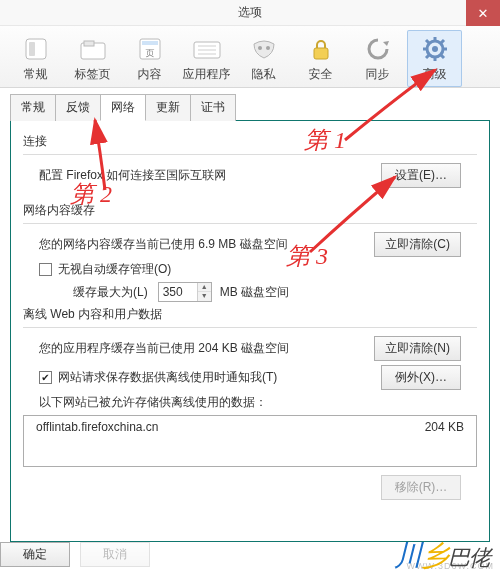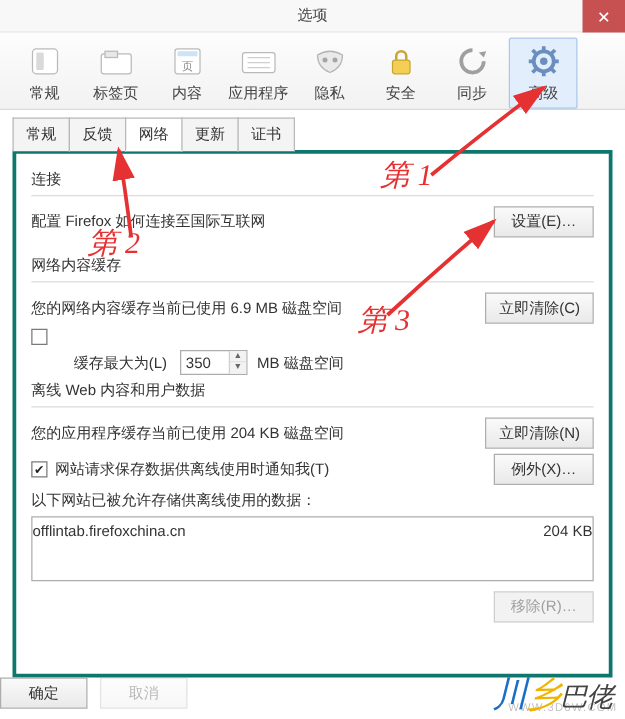--- a/index.html
+++ b/index.html
@@ -8,34 +8,34 @@
   .titlebar-text { font-size: 12px; color: #444; }
   .close-btn { position: absolute; right: 0; top: 0; width: 34px; height: 26px; background: #c75050; color: #fff; display: flex; align-items: center; justify-content: center; font-size: 13px; }
   .toolbar { height: 62px; background: linear-gradient(#fdfdfd,#f2f2f2); border-bottom: 1px solid #d8d8d8; display: flex; padding: 4px 8px 0 8px; gap: 2px; }
   .tool-item { width: 55px; display: flex; flex-direction: column; align-items: center; justify-content: center; font-size: 12px; color: #444; border: 1px solid transparent; border-radius: 2px; }
   .tool-item.selected { background: #e2eefb; border: 1px solid rgba(112,163,220,.5); }
   .tool-icon { height: 30px; display: flex; align-items: center; justify-content: center; }
   .tool-label { margin-top: 2px; }
   .tabstrip { display: flex; margin: 6px 0 0 10px; position: relative; z-index: 2; }
   .tab { font-size: 12px; padding: 4px 10px 4px 10px; border: 1px solid #b9b9b9; border-bottom: none; background: #f4f4f4; margin-right: -1px; color: #333; }
   .tab.active { background: #fff; position: relative; z-index: 3; border-bottom: 1px solid #fff; }
-  .panel { border: 3px solid #0f766e; margin: 0 10px 0 10px; padding: 10px 12px 12px 12px; position: relative; top: -1px; height: 422px; }
+  .panel { border: 1px solid #0f766e; margin: 0 10px 0 10px; padding: 10px 12px 12px 12px; position: relative; top: -1px; height: 422px; }
   .section-title { font-size: 12px; color: #333; margin-top: 2px; }
   .sep { border-top: 1px solid #dcdcdc; margin: 4px 0 8px 0; }
-  .row { display: flex; align-items: center; font-size: 12px; color: #333; margin: 4px 0; }
+  .row { display: flex; align-items: center; font-size: 12px; color: #333; margin: 4px 16px; }
   .btn { font-size: 12px; background: linear-gradient(#fafafa,#e9e9e9); border: 1px solid #adadad; padding: 3px 10px; min-width: 80px; color: #333; }
   .btn[disabled] { color: #a0a0a0; border-color: #cfcfcf; background: #f2f2f2; }
   .right { margin-left: auto; }
   .checkbox { width: 13px; height: 13px; border: 1px solid #7a7a7a; margin-right: 6px; display: inline-flex; align-items: center; justify-content: center; font-size: 10px; background: #fff; color: #222; }
   .num-input { width: 54px; height: 20px; border: 1px solid #adadad; background: #fff; display: inline-flex; align-items: center; }
   .num-val { padding: 0 4px; font-size: 12px; flex: 1; }
   .spin { width: 14px; display: flex; flex-direction: column; border-left: 1px solid #cfcfcf; }
   .spin div { height: 9px; font-size: 7px; line-height: 7px; text-align: center; background: #f2f2f2; border-bottom: 1px solid #dedede; color: #666; }
   .spin div:last-child { border-bottom: none; }
-  .listbox { border: 1px solid #adadad; background: #fff; height: 52px; padding: 4px 0; font-size: 12px; color: #333; display: flex; }
+  .listbox { border: 1px solid #adadad; background: #fff; height: 52px; padding: 4px 12px; font-size: 12px; color: #333; display: flex; }
   .footer { position: absolute; bottom: 8px; left: 0; right: 0; display: flex; padding-right: 18px; gap: 10px; }
   .anno { position: absolute; color: #e53131; font-family: serif; font-size: 24px; font-style: italic; pointer-events: none; z-index: 10; }
   .svg-anno { position: absolute; left: 0; top: 0; width: 500px; height: 575px; pointer-events: none; z-index: 9; }
   .watermark1 { position: absolute; right: 6px; bottom: 4px; font-size: 9px; color: rgba(0,0,0,0.25); letter-spacing: 1px; z-index: 20; }
   .watermark2 { position: absolute; right: 10px; bottom: 0px; font-family: serif; font-style: italic; font-weight: normal; font-size: 28px; z-index: 21; letter-spacing: -1px; }
   .watermark2 .b { color:#1a6ec8; }
   .watermark2 .y { color:#f0b400; }
   .watermark2 .t { color:#444; font-size: 22px; }
 </style>
 </head>
@@ -155,20 +155,21 @@
   </div>
 
   <div class="section-title" style="margin-top:14px">网络内容缓存</div>
   <div class="sep"></div>
   <div class="row">
     <span>您的网络内容缓存当前已使用 6.9 MB 磁盘空间</span>
     <button class="btn right"><span>立即清除(C)</span></button>
   </div>
   <div class="row">
     <span class="checkbox"></span>
+    <span><span>无视自动缓存管理(O)</span></span>
   </div>
   <div class="row" style="padding-left:34px">
     <span>缓存最大为(L)</span>
     <span style="width:10px"></span>
     <div class="num-input">
       <span class="num-val">350</span>
       <div class="spin">
           <div>▲</div>
           <div>▼</div>
         </div>

